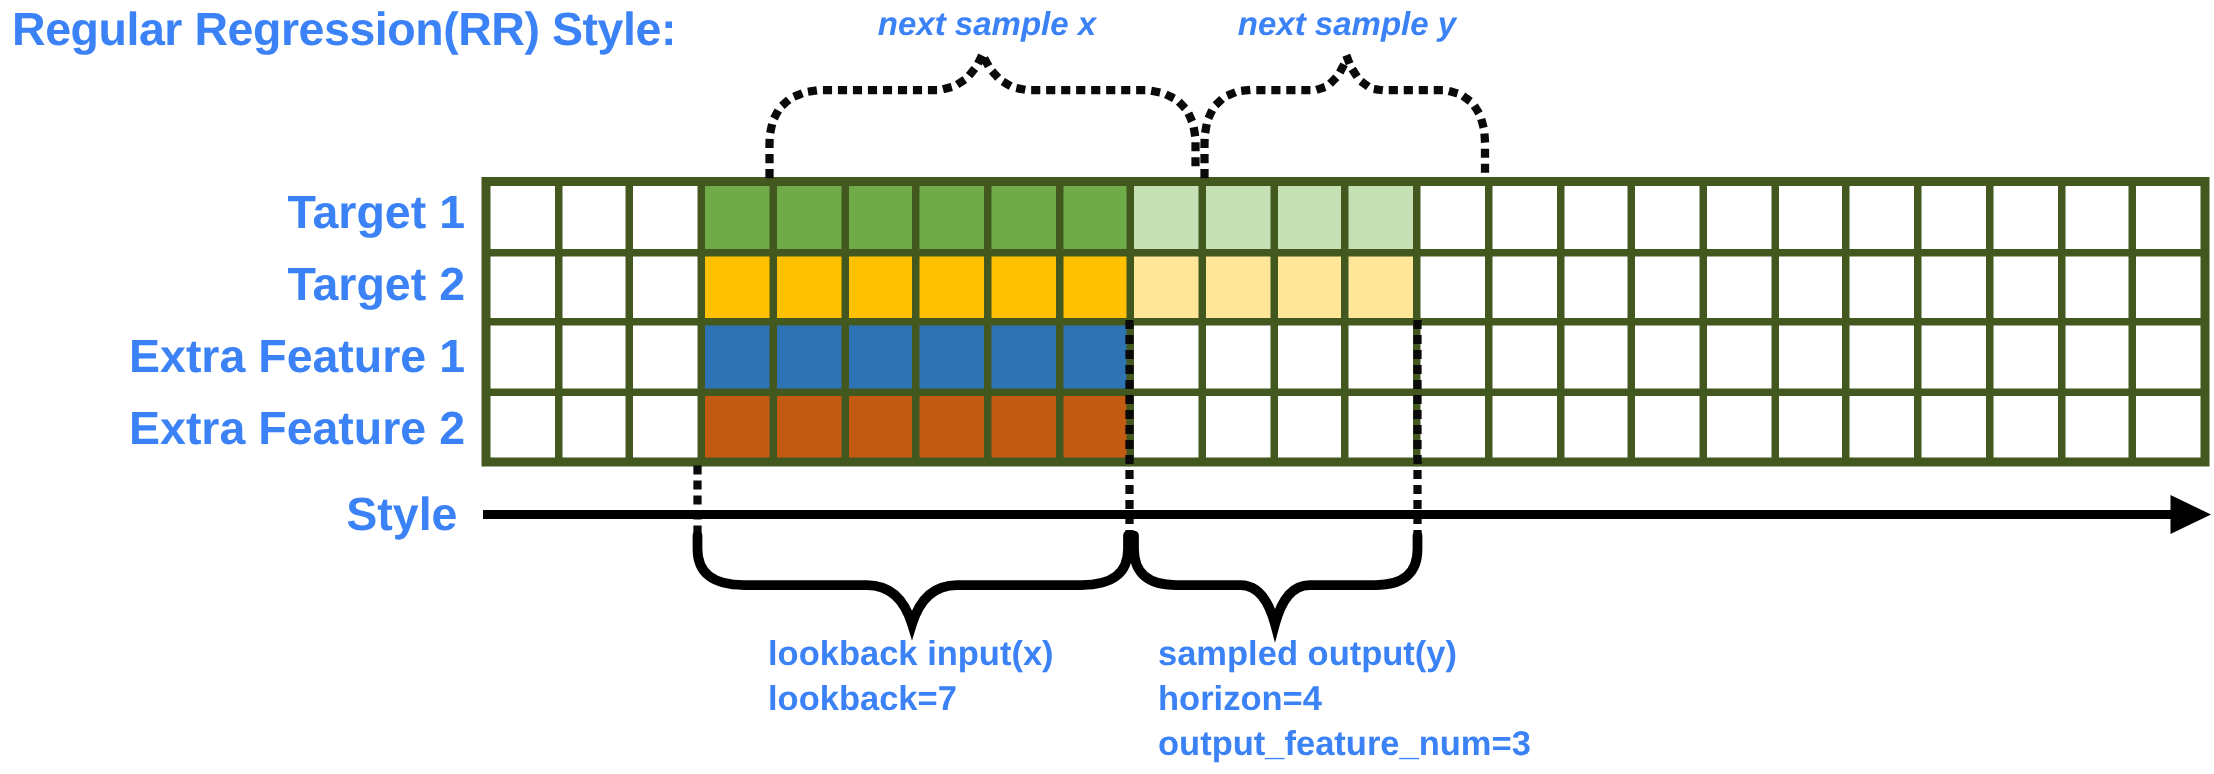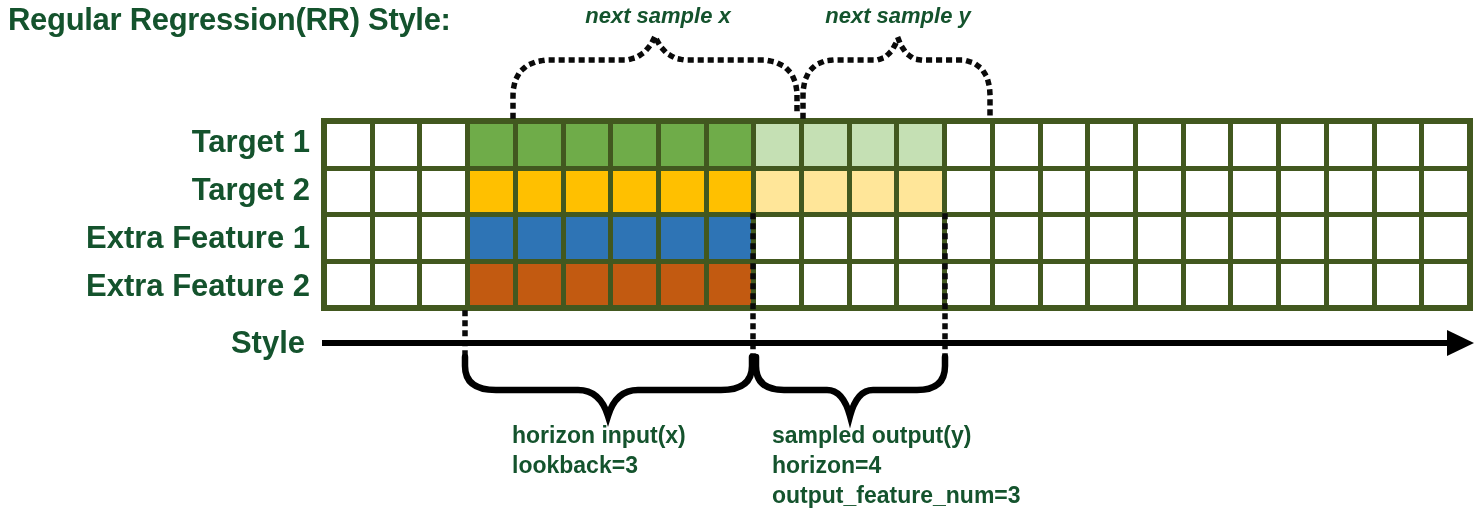--- a/index.html
+++ b/index.html
@@ -3,21 +3,21 @@
 <meta charset="utf-8">
 <style>
   * { margin: 0; padding: 0; box-sizing: border-box; }
   html, body { background: #ffffff; }
   .canvas {
     position: relative;
     width: 1476px;
     height: 516px;
     background: #ffffff;
     font-family: "Liberation Sans", sans-serif;
-    color: #14532d;
+    color: #3b82f6;
     overflow: hidden;
   }
   .title {
     position: absolute;
     left: 8px; top: 2px;
     font-size: 31px;
     font-weight: bold;
     letter-spacing: -0.3px;
   }
   .top-note {
@@ -204,22 +204,22 @@
 
     <line x1="322" y1="343" x2="1450" y2="343" stroke="#000" stroke-width="6"></line>
     <polygon points="1447,330 1447,356 1474,343" fill="#000"></polygon>
 
     <path d="M 465 357 L 465 366 Q 465 390 496 390 L 578 390 Q 600 390 608 416 Q 616 390 638 390 L 721 390 Q 752 390 752 366 L 752 357" fill="none" stroke="#000" stroke-width="6.5" stroke-linecap="round"></path>
 
     <path d="M 756 357 L 756 366 Q 756 390 784 390 L 827 390 Q 843 390 850 416 Q 857 390 873 390 L 917 390 Q 945 390 945 366 L 945 357" fill="none" stroke="#000" stroke-width="6.5" stroke-linecap="round"></path>
   </svg>
 
   <div class="caption caption-input">
-    <div>horizon input(x)</div>
-    <div>lookback=3</div>
+    <div>lookback input(x)</div>
+    <div>lookback=7</div>
   </div>
   <div class="caption caption-output">
     <div>sampled output(y)</div>
     <div>horizon=4</div>
     <div>output_feature_num=3</div>
   </div>
 
 </div>
 
 </body></html>

